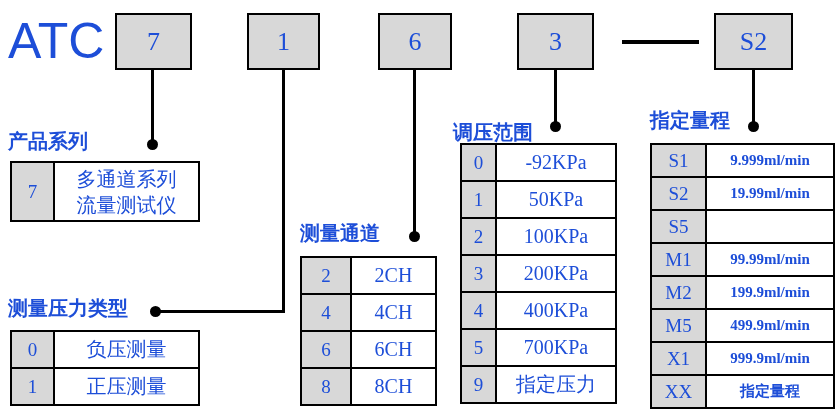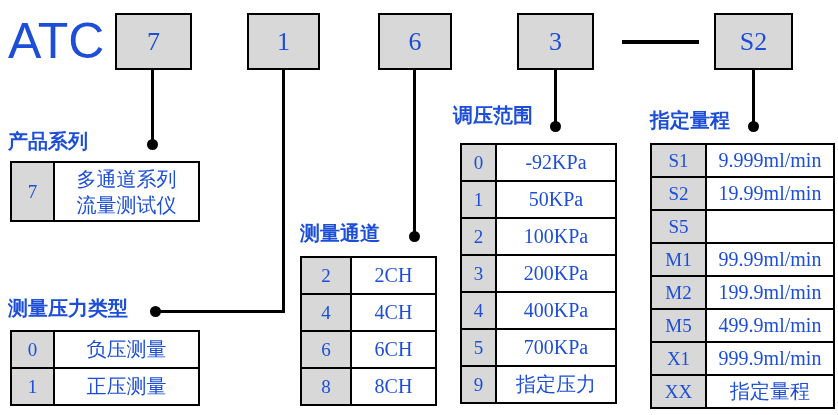--- a/index.html
+++ b/index.html
@@ -22,21 +22,21 @@
   .kcell{background:#d8d8d8;border-right:2px solid #000;display:flex;align-items:center;
          justify-content:center;font-size:19px;flex:0 0 auto;box-sizing:border-box;}
   .vcell{flex:1;display:flex;align-items:center;justify-content:center;font-size:20px;
          text-align:center;}
   .pre{white-space:pre-line;line-height:26px;}
   .t1 .lrow{height:57px;} .t1 .kcell{width:43px;}
   .t2 .lrow{height:35px;} .t2 .kcell{width:43px;}
   .t3 .lrow{height:35px;} .t3 .kcell{width:50px;}
   .t4 .lrow{height:35px;} .t4 .kcell{width:35px;}
   .t5 .lrow{height:31px;} .t5 .kcell{width:55px;}
-  .t5 .vcell{font-size:20px;}
+  .t5 .vcell{font-size:15px;font-weight:bold;}
 </style>
 </head>
 <body>
 
 <div class="canvas">
 
   <div class="prefix">ATC</div>
   <div class="code-box" style="left:115px;width:77px;">7</div>
   <div class="code-box" style="left:247px;width:73px;">1</div>
   <div class="code-box" style="left:378px;width:74px;">6</div>
@@ -56,21 +56,21 @@
 
   <div class="vline" style="left:554px;top:70px;height:52px;"></div>
   <div class="dot" style="left:550px;top:121px;"></div>
 
   <div class="vline" style="left:752px;top:70px;height:52px;"></div>
   <div class="dot" style="left:748px;top:121px;"></div>
 
   <div class="sec-title" style="left:8px;top:130px;">产品系列</div>
   <div class="sec-title" style="left:8px;top:297px;">测量压力类型</div>
   <div class="sec-title" style="left:300px;top:222px;">测量通道</div>
-  <div class="sec-title" style="left:453px;top:104px;text-align:right;">调压范围</div>
+  <div class="sec-title" style="left:453px;top:121px;text-align:right;">调压范围</div>
   <div class="sec-title" style="left:650px;top:109px;">指定量程</div>
 
   <div class="legend t1" style="left:10px;top:161px;width:190px;">
     <div class="lrow">
       <div class="kcell">7</div>
       <div class="vcell pre">多通道系列
 流量测试仪</div>
     </div>
   </div>
 

